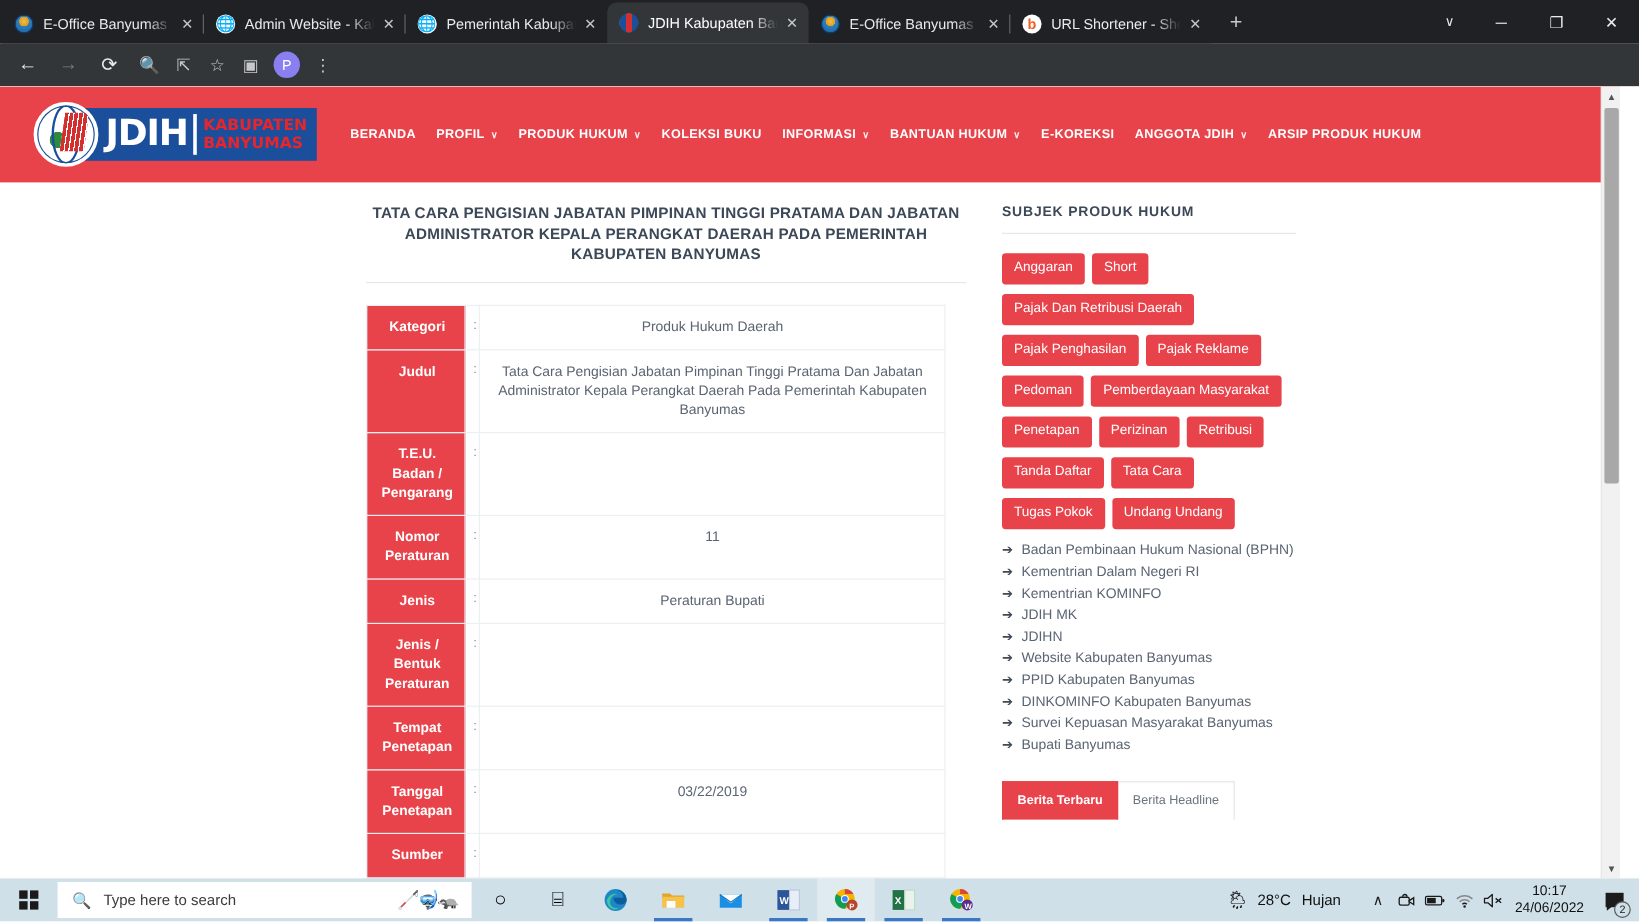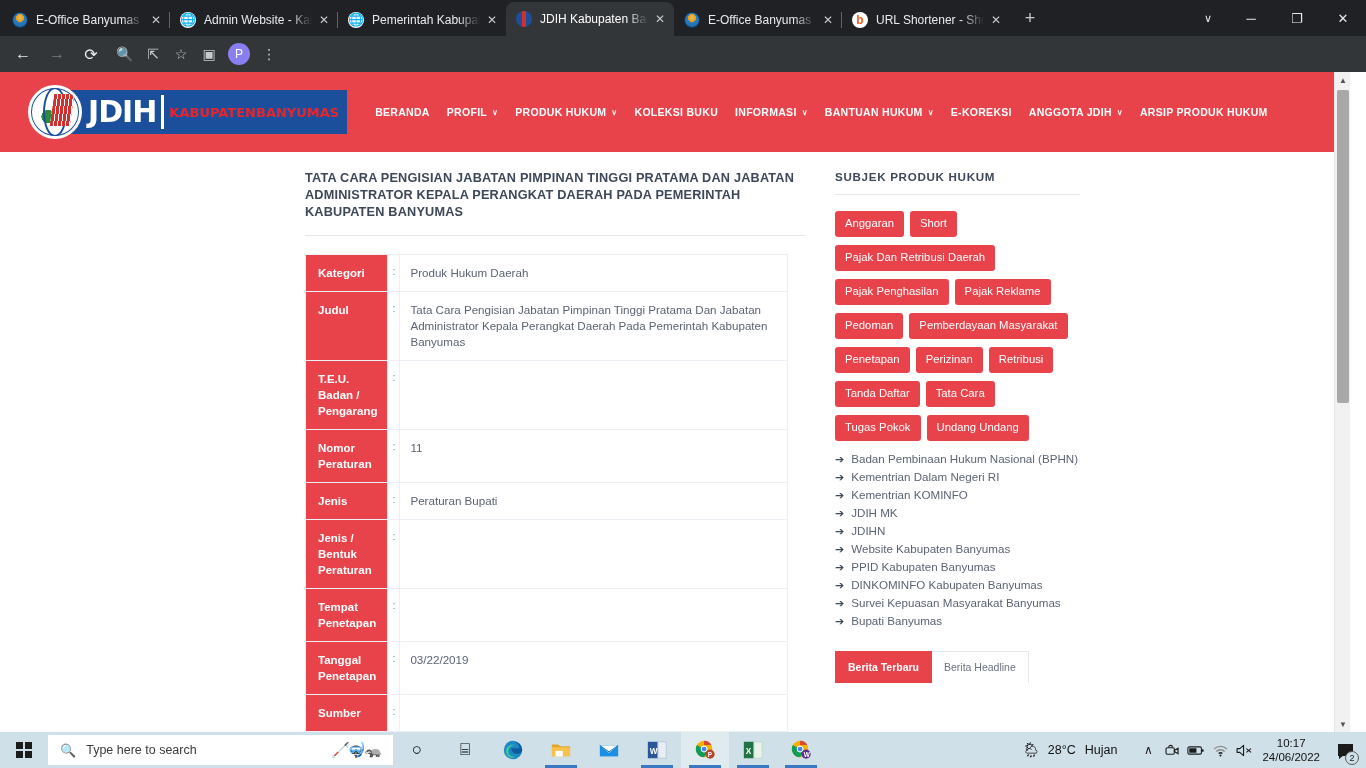--- a/index.html
+++ b/index.html
@@ -159,37 +159,37 @@
   .logo-plate {
     height: 44px; background: #1b4f9c; margin-left: -12px;
     display: flex; align-items: center; padding: 0 8px 0 18px;
   }
   .logo-jdih {
     color: #ffffff; font-size: 30px; font-weight: bold;
     letter-spacing: -1px; line-height: 1;
     font-family: "DejaVu Sans", sans-serif;
   }
   .logo-bar { width: 3px; height: 34px; background: #ffffff; margin: 0 5px; }
-  .logo-sub { display: flex; flex-direction: row; }
+  .logo-sub { display: flex; flex-direction: column; }
   .logo-sub span {
     color: #e8252b; font-size: 13px; font-weight: bold;
     line-height: 15px; letter-spacing: 0px;
     font-family: "DejaVu Sans", sans-serif;
   }
   .menu { display: flex; align-items: center; margin-left: 28px; }
   .menu-item {
     color: #ffffff; font-size: 10.5px; font-weight: bold;
     letter-spacing: 0.3px; margin-right: 17px;
     display: flex; align-items: center; white-space: nowrap;
   }
   .caret { font-size: 8px; margin-left: 5px; opacity: .9; }
 
   
   .content { display: flex; padding: 18px 0 0 0; }
-  .col-main { width: 500px; margin-left: 305px; }
+  .col-main { width: 500px; margin-left: 305px; text-align: center; }
   .doc-title {
     font-size: 12.7px; font-weight: bold; color: #3c4858;
     line-height: 17px; letter-spacing: .2px;
     padding-bottom: 14px; border-bottom: 1px solid #e4e7eb;
   }
   table.meta { width: 483px; border-collapse: collapse; margin-top: 18px; }
   table.meta td { border: 1px solid #eceff3; vertical-align: top; }
   td.k {
     width: 82px; background: #e8424a; color: #ffffff;
     font-size: 11.5px; font-weight: bold; line-height: 16px;

